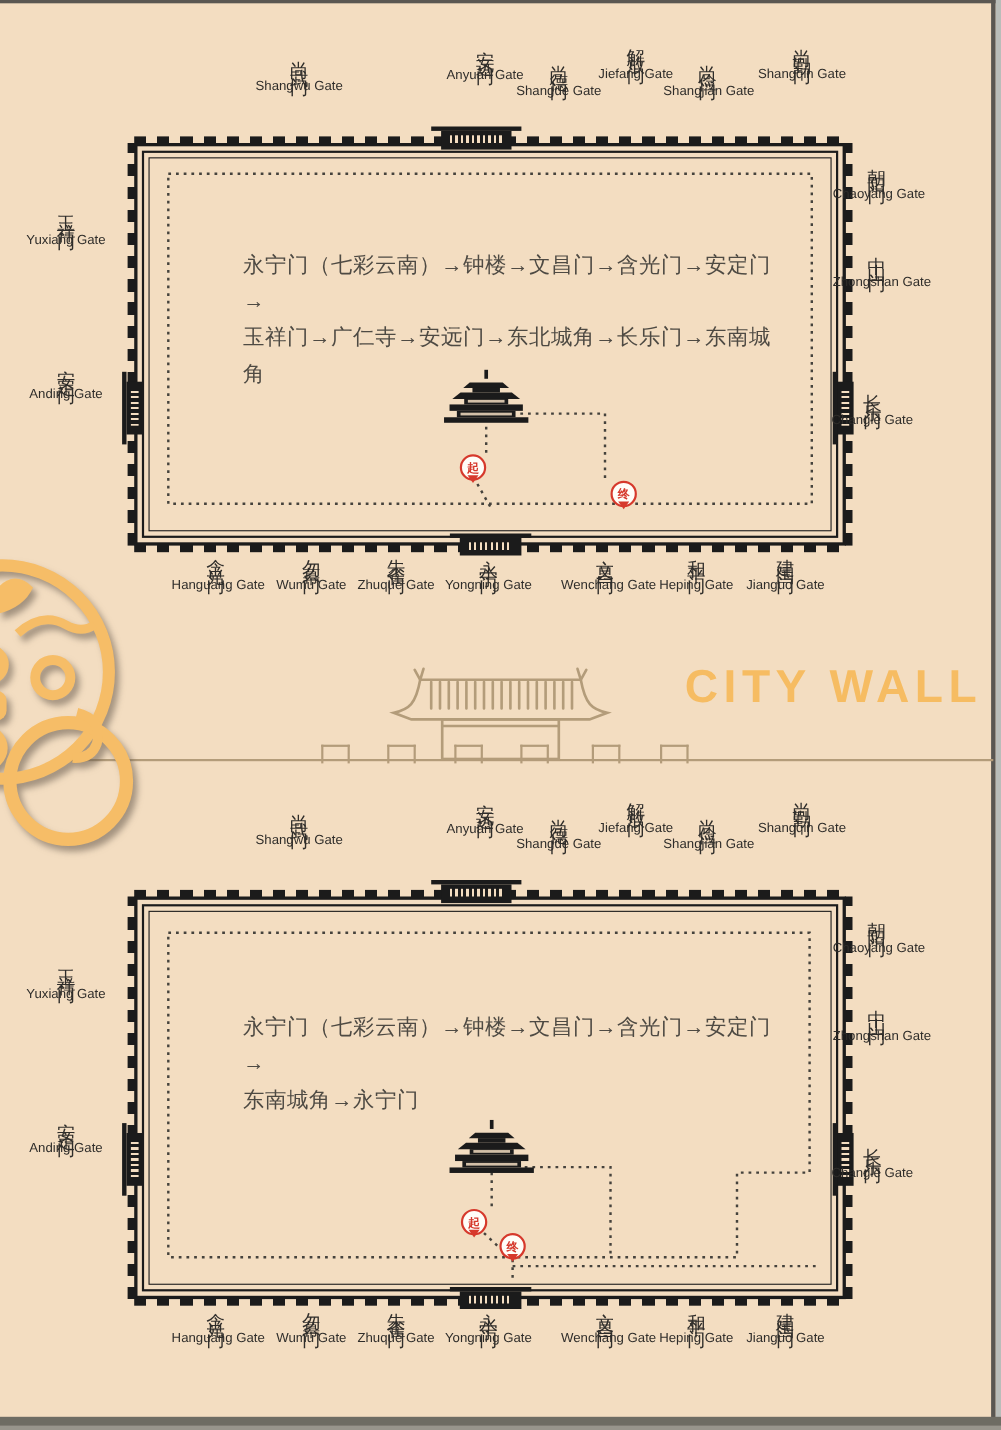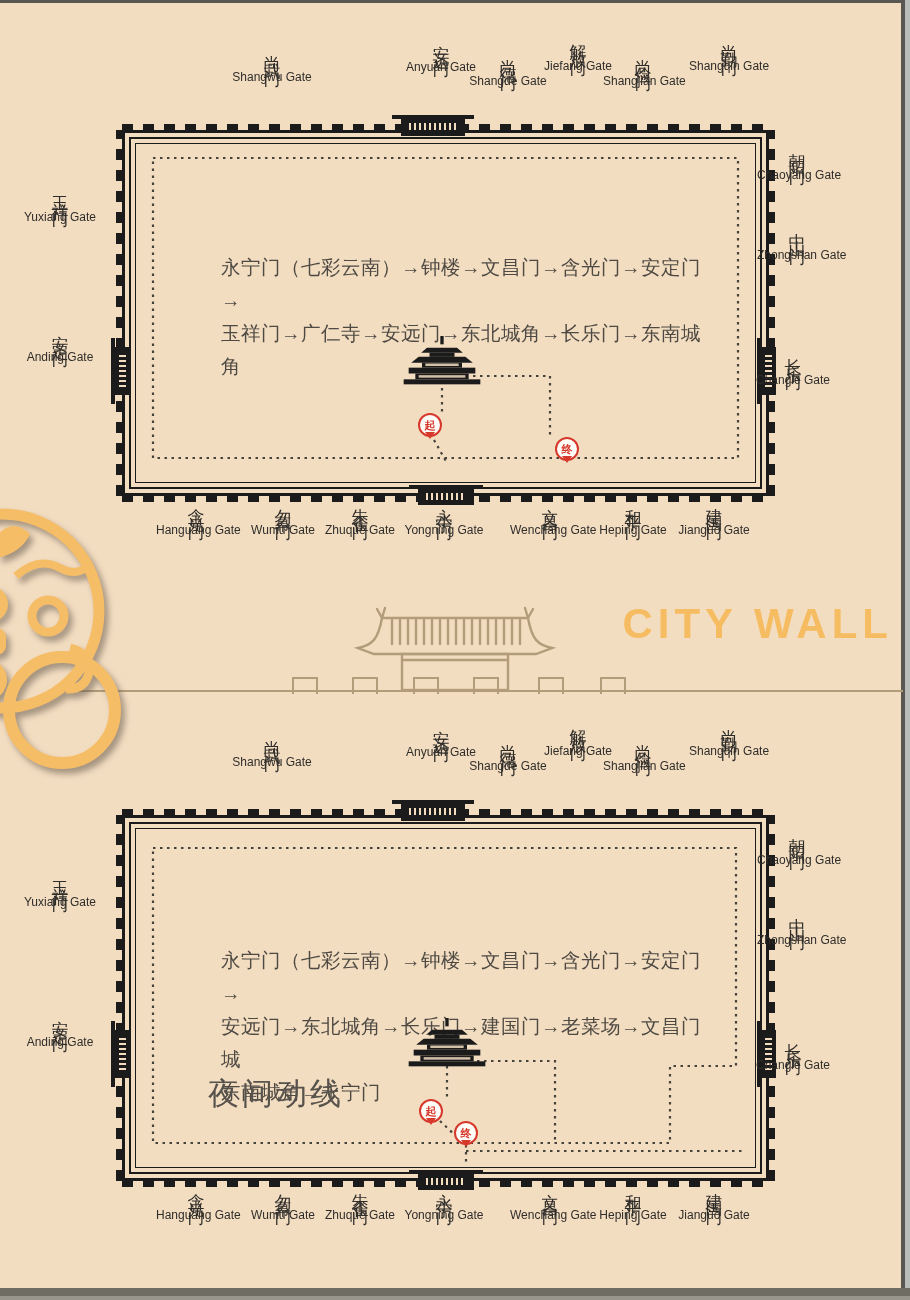--- a/index.html
+++ b/index.html
@@ -38,21 +38,21 @@
   
   .wgate { position:absolute; background:#1b1b1b; z-index:4; }
   .wgate.h::before { content:""; position:absolute; left:-9px; right:-9px; top:-4px; height:4px; background:#1b1b1b; }
   .wgate.h::after  { content:""; position:absolute; left:8px; right:8px; top:4px; height:7px;
     background-image:repeating-linear-gradient(90deg,#f3ddc1 0 2px,transparent 2px 5px); }
   .wgate.v::before { content:""; position:absolute; top:-9px; bottom:-9px; left:-4px; width:4px; background:#1b1b1b; }
   .wgate.v::after  { content:""; position:absolute; top:8px; bottom:8px; left:4px; width:7px;
     background-image:repeating-linear-gradient(0deg,#f3ddc1 0 2px,transparent 2px 5px); }
 
   
-  .route { position:absolute; left:96px; top:92px; width:485px; z-index:5;margin-top:26px; }
+  .route { position:absolute; left:96px; top:92px; width:485px; z-index:5; }
   .route-line { font-size:19.5px; line-height:33px; color:#4e4a43; letter-spacing:.5px; }
   .map-title { position:absolute; left:83px; top:255px; font-size:31px; letter-spacing:3px; color:#57534c; z-index:5; }
 
   
   .routes-svg { position:absolute; inset:0; width:100%; height:100%; z-index:3; }
 
   
   .pin { position:absolute; width:20px; height:20px; background:#fffdf8; border:2px solid #d6392c;
          border-radius:50%; display:flex; align-items:center; justify-content:center;
          font-size:11px; font-weight:bold; color:#d6392c; z-index:7; }
@@ -359,24 +359,22 @@
 
     <div class="pin" style="left:294px;top:281px">
         <span>起</span>
       </div>
     <div class="pin" style="left:329px;top:303px">
         <span>终</span>
       </div>
 
     <div class="route" style="top:100px">
       <div class="route-line">永宁门（七彩云南）→钟楼→文昌门→含光门→安定门→</div>
-      <div class="route-line">安远门→东北城角→长乐门→建国门→老菜场→文昌门城</div>
       <div class="route-line">东南城角→永宁门</div>
     </div>
-    <div class="map-title">夜间动线</div>
 
     <div class="wgate h" style="left:276px;top:-14px;width:64px;height:17px"></div>
     <div class="wgate h" style="left:293px;bottom:-12px;width:56px;height:16px"></div>
     <div class="wgate v" style="left:-10px;top:212px;width:15px;height:48px"></div>
     <div class="wgate v" style="right:-10px;top:212px;width:15px;height:48px"></div>
   </div>
 
   <div class="edge-top"></div>
   <div class="edge-right2"></div>
   <div class="edge-right"></div>

